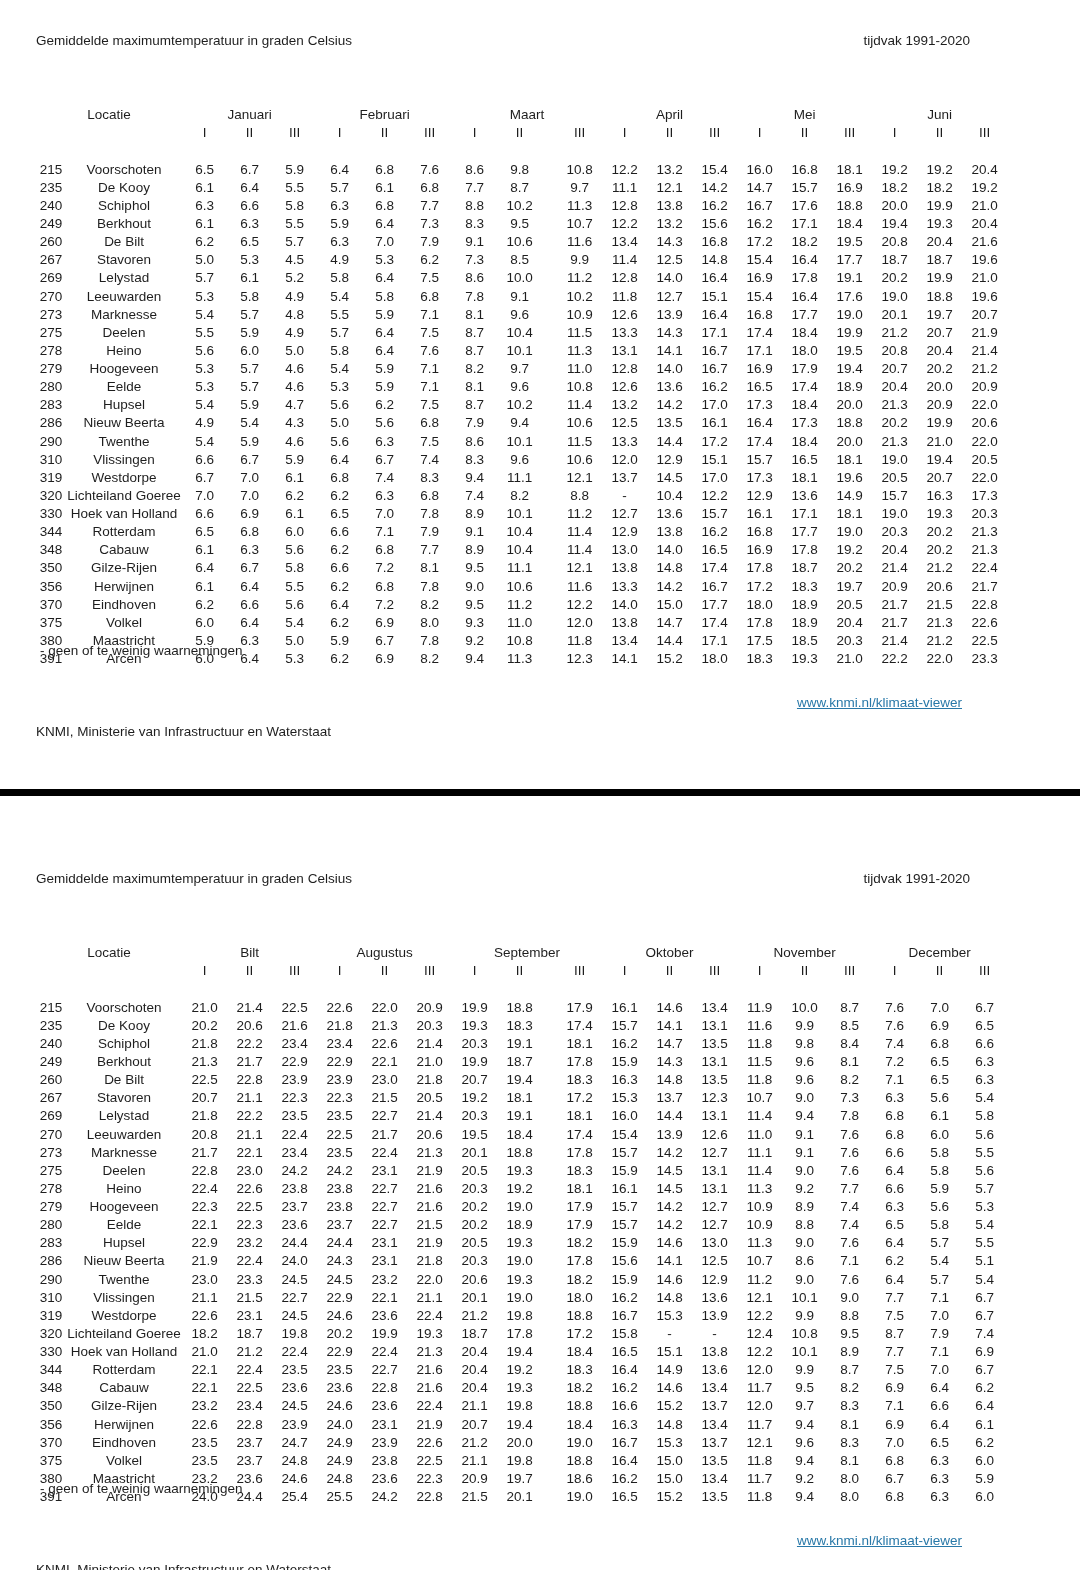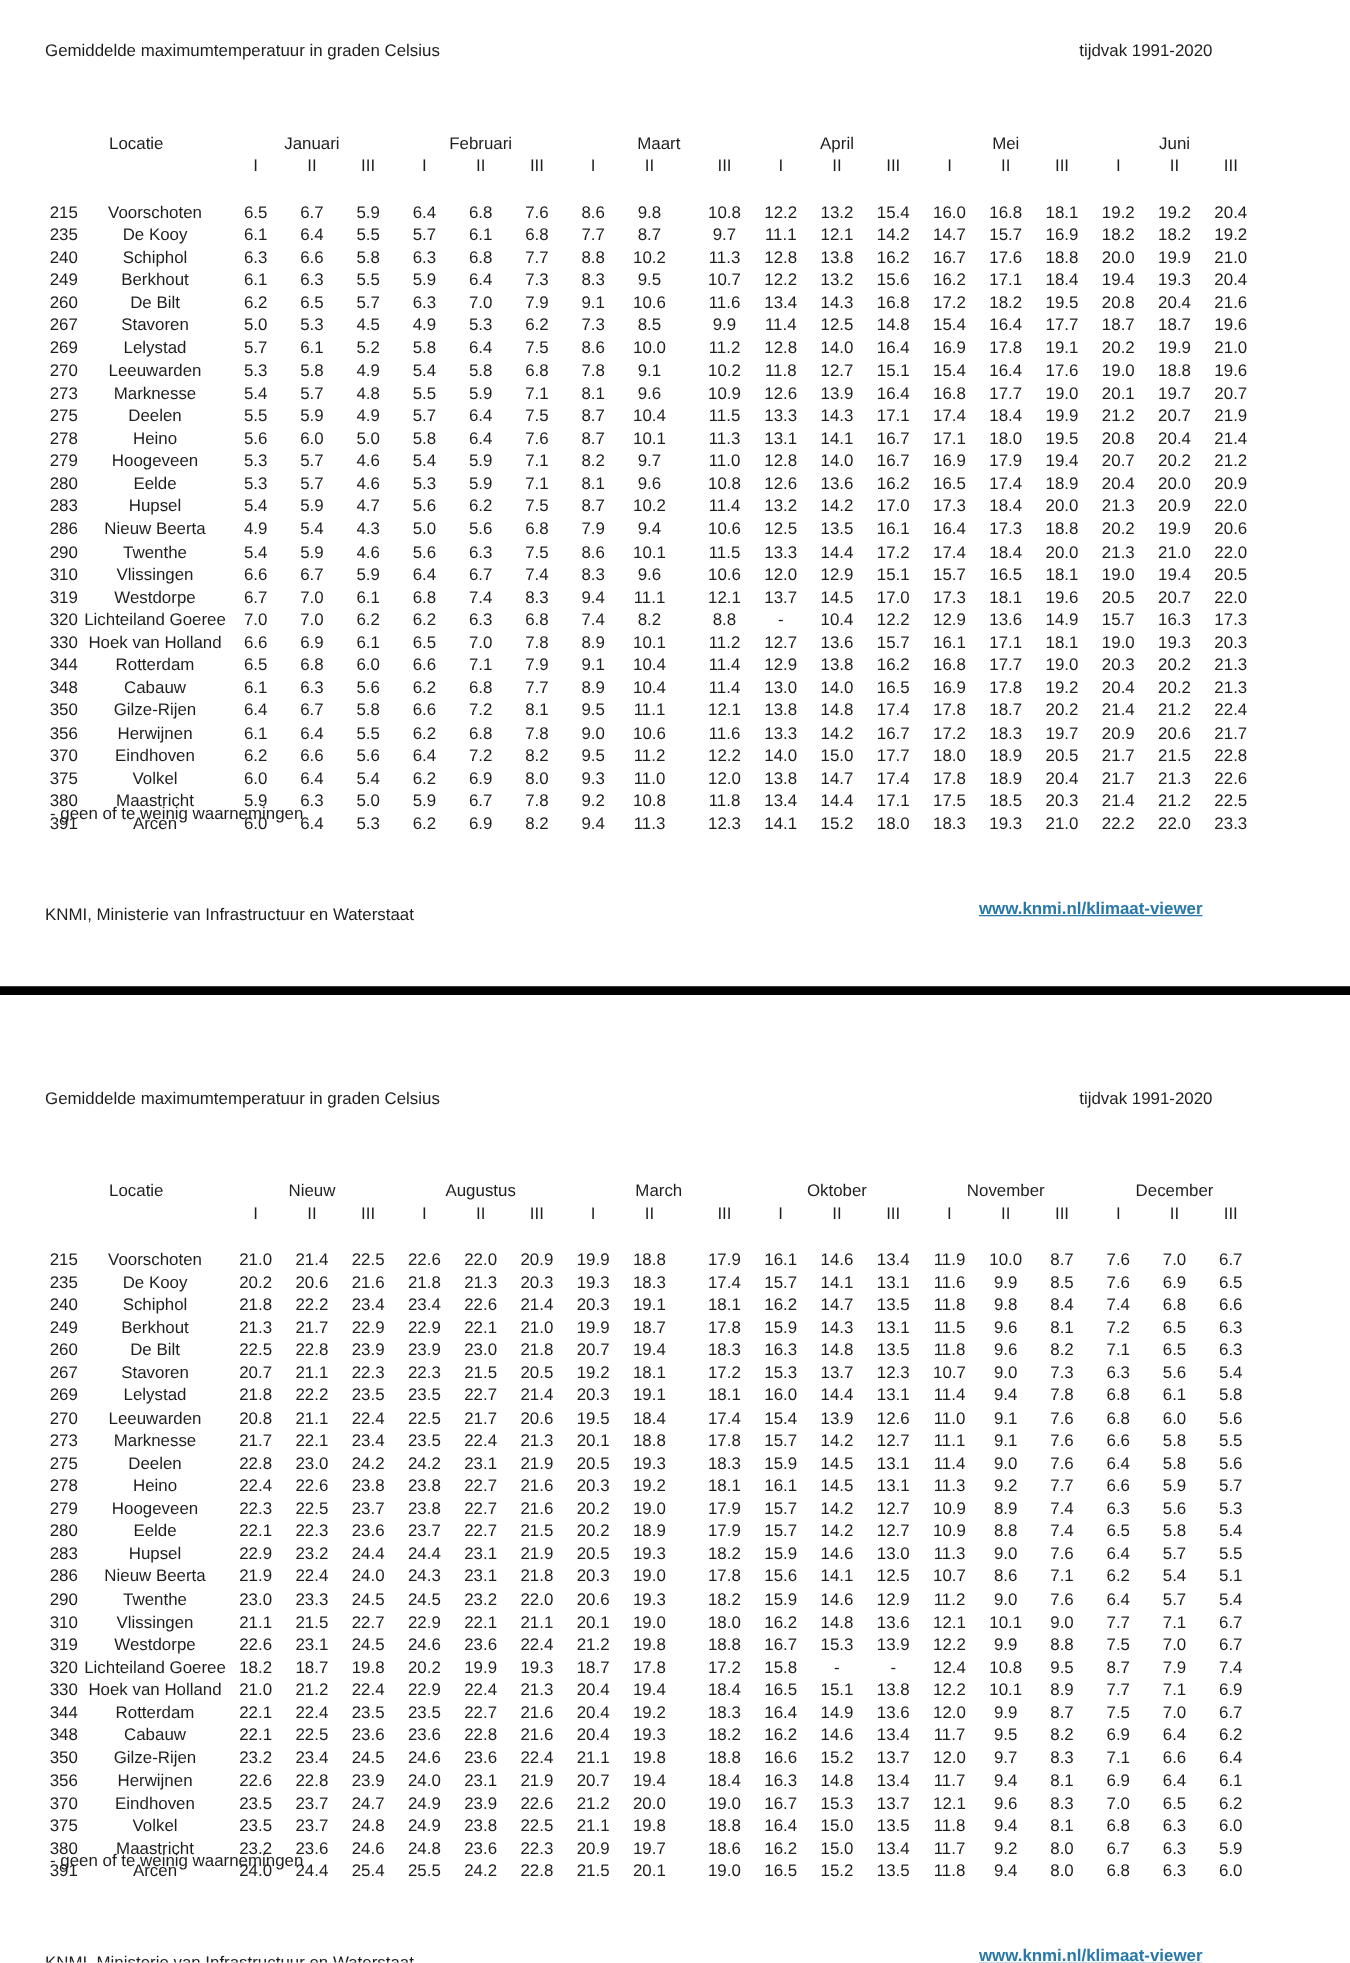--- a/index.html
+++ b/index.html
@@ -28,21 +28,21 @@
   .c-wide{width:60px;}
   .temp-table .wide{padding-left:15px;}
   .h-locatie{text-align:left;height:21px;}
   .h-month{height:21px;}
   .h-dec{height:18px;}
   .h-gap{height:15px;}
   .c-id{text-align:left;}
   .c-nm{text-align:left;}
   .footnote{position:absolute;left:40px;top:643px;white-space:nowrap;}
   .source{position:absolute;left:36px;top:679px;white-space:nowrap;margin-top:45px;}
-  .viewer-link{position:absolute;right:118px;top:719px;white-space:nowrap;text-decoration:underline;font-weight:bold;}
+  .viewer-link{position:absolute;right:118px;top:695px;white-space:nowrap;text-decoration:underline;}
 </style>
 </head>
 <body>
 
 <div class="page page1">
   <div class="doc-title">Gemiddelde maximumtemperatuur in graden Celsius</div>
   <div class="doc-period">tijdvak 1991-2020</div>
   <table class="temp-table">
       <colgroup>
         <col class="c-no">
@@ -749,23 +749,23 @@
         <col class="c-data">
         <col class="c-data">
         <col class="c-data">
         <col class="c-data">
         <col class="c-data">
         <col class="c-data">
       </colgroup>
       <thead>
         <tr>
           <td class="h-locatie" colspan="2">Locatie</td>
-          <td class="h-month" colspan="3">Nieuw</td>
+          <td class="h-month" colspan="3">Bilt</td>
           <td class="h-month" colspan="3">Augustus</td>
-          <td class="h-month" colspan="3">March</td>
+          <td class="h-month" colspan="3">September</td>
           <td class="h-month" colspan="3">Oktober</td>
           <td class="h-month" colspan="3">November</td>
           <td class="h-month" colspan="3">December</td>
         </tr>
         <tr>
           <td class="h-dec" colspan="2"></td>
           <td class="h-dec">I</td>
           <td class="h-dec">II</td>
           <td class="h-dec">III</td>
           <td class="h-dec">I</td>

